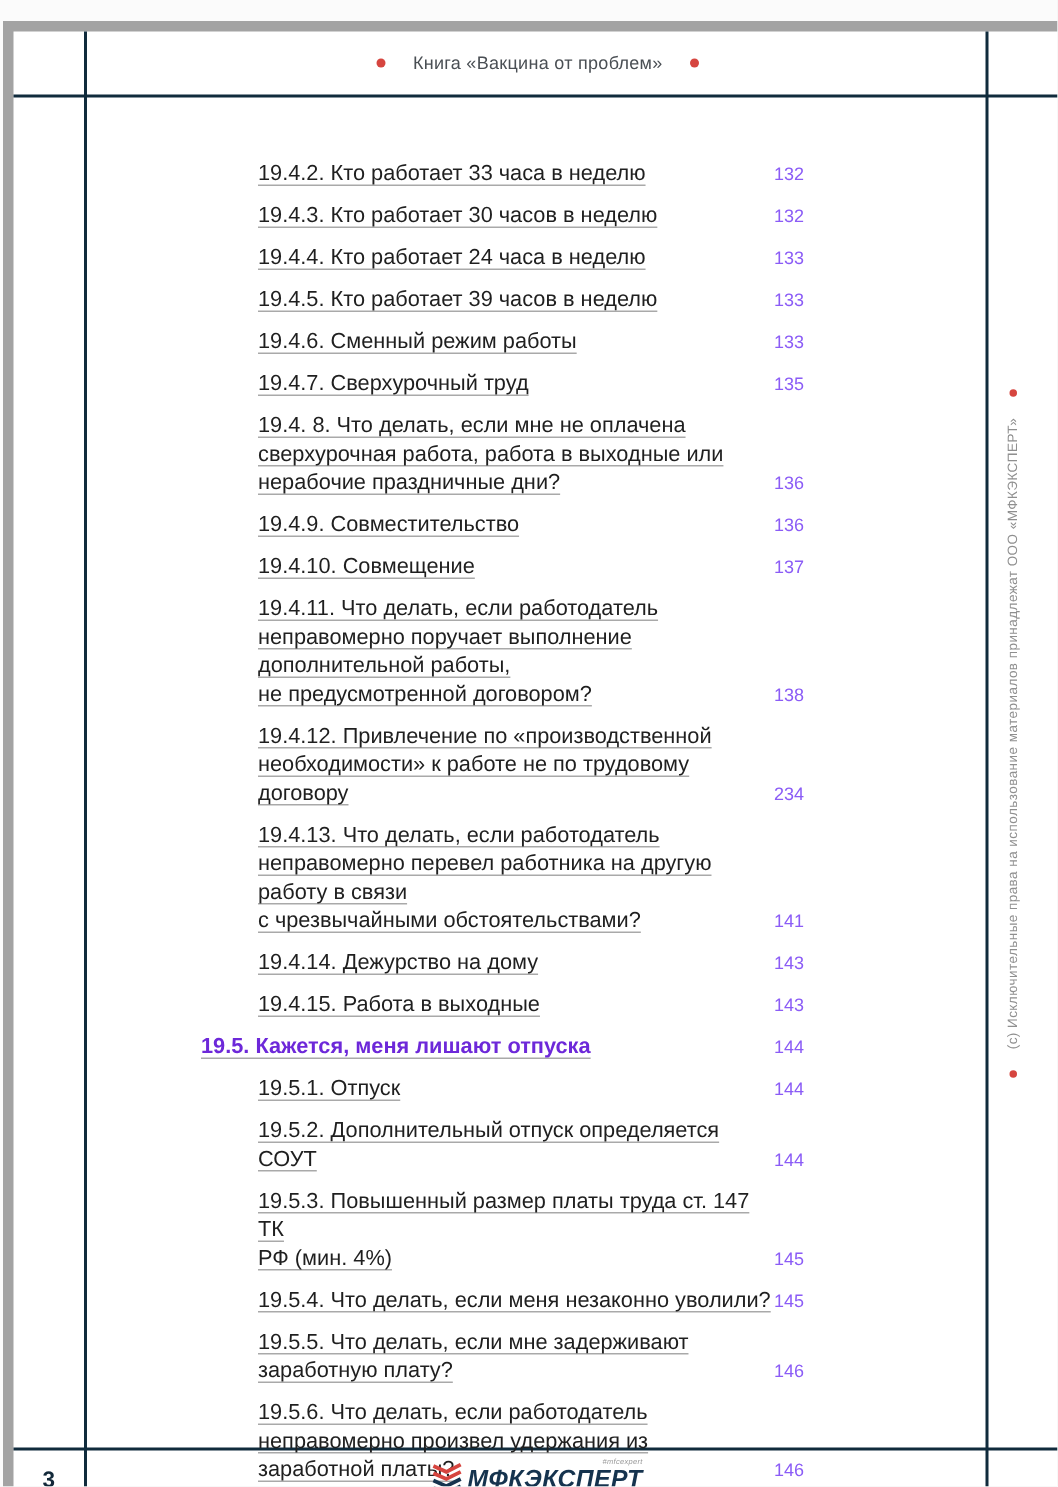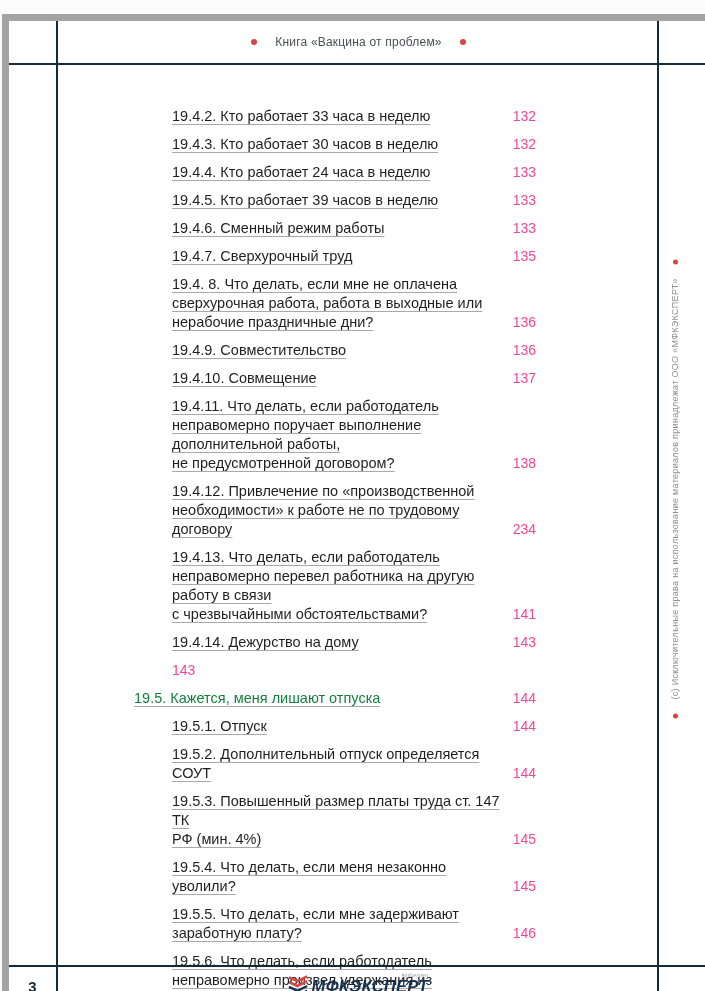--- a/index.html
+++ b/index.html
@@ -67,25 +67,25 @@
     font-size: 14.5px;
     line-height: 19px;
     color: #1f1f1f;
     white-space: pre-line;
     text-decoration: underline;
     text-decoration-color: #a9a9a9;
     text-underline-offset: 3px;
     text-decoration-thickness: 1px;
     cursor: pointer;
   }
-  .level-1 .toc-title { font-weight: normal; color: #15803d; }
+  .level-1 .toc-title { font-weight: bold; color: #6d28d9; }
   .toc-page {
-    font-size: 14px;
+    font-size: 12px;
     line-height: 19px;
-    color: #ec4899;
+    color: #8b5cf6;
     text-align: right;
     flex: 0 0 auto;
   }
 
   
   .copyright {
     position: absolute;
     left: 666px; top: 468px;
     transform: translate(-50%, -50%) rotate(-90deg);
     transform-origin: center center;
@@ -207,20 +207,21 @@
 неправомерно перевел работника на другую
 работу в связи
 с чрезвычайными обстоятельствами?</span>
         <span class="toc-page">141</span>
       </div>
       <div class="toc-row level-2">
         <span class="toc-title">19.4.14. Дежурство на дому</span>
         <span class="toc-page">143</span>
       </div>
       <div class="toc-row level-2">
+        <span class="toc-title">19.4.15. Работа в выходные</span>
         <span class="toc-page">143</span>
       </div>
       <div class="toc-row level-1">
         <span class="toc-title">19.5. Кажется, меня лишают отпуска</span>
         <span class="toc-page">144</span>
       </div>
       <div class="toc-row level-2">
         <span class="toc-title">19.5.1. Отпуск</span>
         <span class="toc-page">144</span>
       </div>

